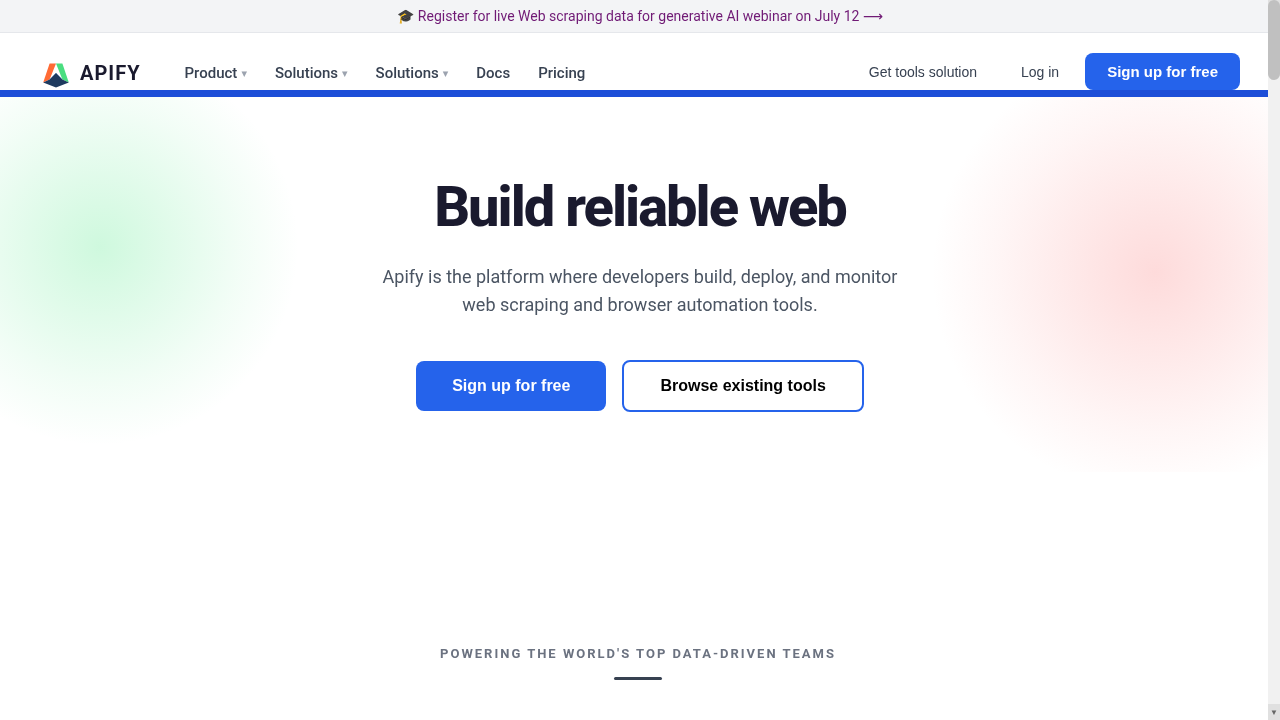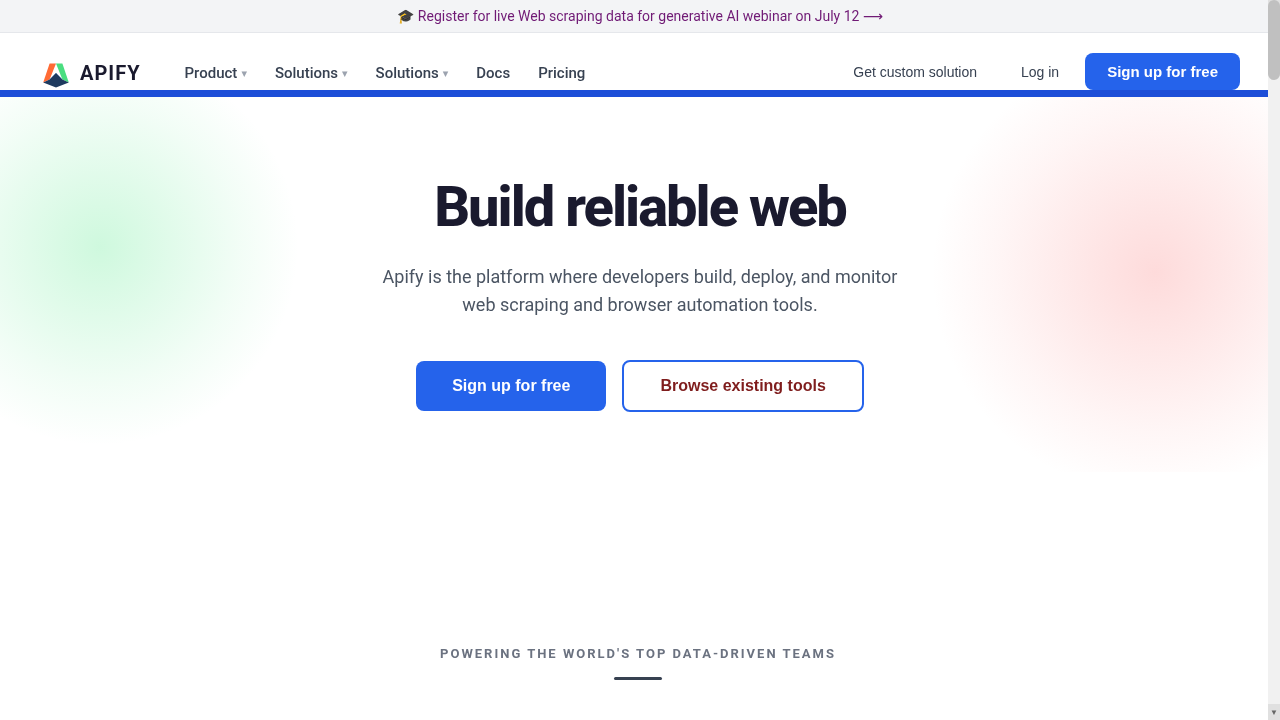--- a/index.html
+++ b/index.html
@@ -245,21 +245,21 @@
       background: #2563eb;
       border: none;
       border-radius: 8px;
       cursor: pointer;
     }
 
     .btn-browse {
       padding: 15px 36px;
       font-size: 16px;
       font-weight: 600;
-      color: #7f1d1d;
+      color: #000000;
       background: transparent;
       border: 2px solid #2563eb;
       border-radius: 8px;
       cursor: pointer;
     }
 
     
     .bottom-section {
       position: absolute;
       bottom: 0;
@@ -334,21 +334,21 @@
       <a class="nav-item" href="#">
         <span>Docs</span>
       </a>
       <a class="nav-item" href="#">
         <span>Pricing</span>
       </a>
     </div>
   </div>
 
   <div class="navbar-right">
-    <button class="btn-custom-solution">Get custom solution</button>
+    <button class="btn-custom-solution">Get tools solution</button>
     <button class="btn-login">Log in</button>
     <button class="btn-signup-nav">Sign up for free</button>
   </div>
 </nav>
 
 <section class="hero">
   <div class="hero-content">
     <h1 class="hero-title">
       <span>Build reliable web</span><br>
     </h1>

